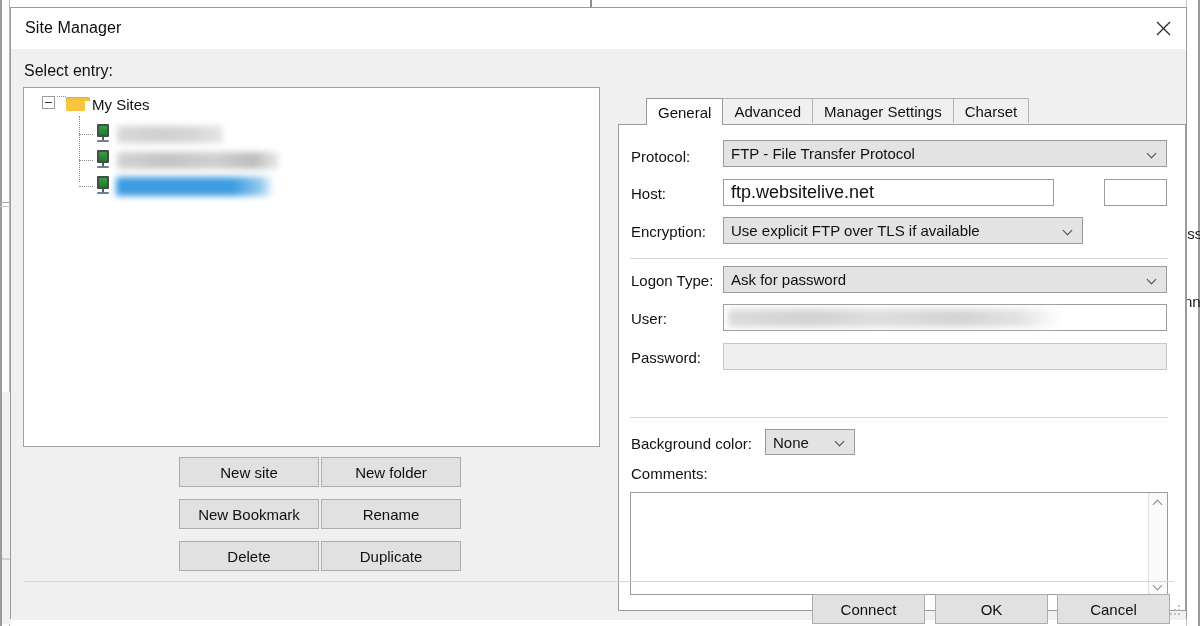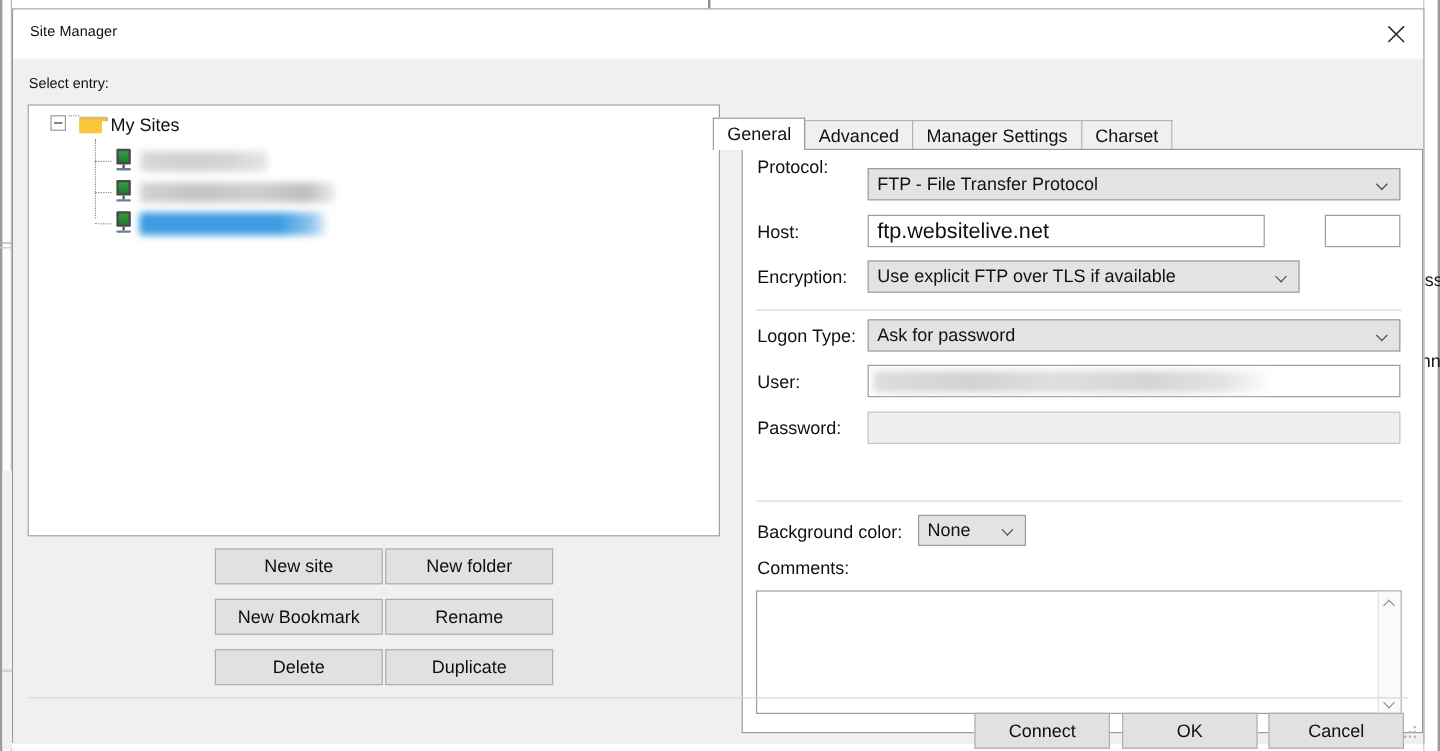--- a/index.html
+++ b/index.html
@@ -45,41 +45,41 @@
     border: 1px solid #9b9b9b;
     box-shadow: 0 0 0 0 rgba(0,0,0,0);
   }
   .titlebar {
     position: absolute; left: 0; top: 0;
     width: 100%; height: 41px;
     background: #ffffff;
   }
   .title-text {
     position: absolute; left: 14px; top: 11px;
-    font-size: 12px; color: #0d0d0d;
+    font-size: 16px; color: #0d0d0d;
     letter-spacing: 0.1px;
   }
   .close-btn {
     position: absolute; right: 0px; top: 0px;
     width: 46px; height: 41px;
     display: flex; align-items: center; justify-content: center;
     cursor: default;
   }
   .close-btn svg { display: block; }
 
   .dlg-body {
     position: absolute; left: 0; top: 41px;
     width: 100%; height: 571px;
     background: #f0f0f0;
   }
 
   
   .select-label {
     position: absolute; left: 13px; top: 13px;
-    font-size: 12px; color: #111;
+    font-size: 16px; color: #111;
   }
   .tree {
     position: absolute; left: 12px; top: 38px;
     width: 577px; height: 360px;
     background: #ffffff;
     border: 1px solid #a0a0a0;
     overflow: hidden;
   }
   .tree-row { position: absolute; display: flex; align-items: flex-start; height: 22px; }
   .tree-root { left: 18px; top: 8px; }
@@ -158,21 +158,21 @@
     font-size: 15px;
     color: #0f0f0f;
     font-family: "Liberation Sans", sans-serif;
     display: flex; align-items: center; justify-content: center;
     cursor: default;
     padding: 0;
   }
   .btn-left { position: absolute; width: 140px; height: 30px; }
 
   
-  .tabstrip { position: absolute; left: 583px; top: 49px; height: 27px; display: flex; align-items: flex-end; }
+  .tabstrip { position: absolute; left: 635px; top: 49px; height: 27px; display: flex; }
   .tab {
     height: 25px;
     padding: 0 11px;
     font-size: 15px;
     color: #111;
     display: flex; align-items: center;
     background: #f0f0f0;
     border: 1px solid #b4b4b4;
     border-bottom: none;
     margin-right: -1px;
@@ -359,21 +359,21 @@
 
       <div class="tabstrip">
         <div class="tab active">General</div>
         <div class="tab">Advanced</div>
         <div class="tab">Manager Settings</div>
         <div class="tab">Charset</div>
       </div>
 
       <div class="tabpanel">
 
-        <div class="fld-label" style="left:12px; top:6px;text-align:center;">Protocol:</div>
+        <div class="fld-label" style="left:12px; top:23px;text-align:center;">Protocol:</div>
         <div class="combo" style="left:104px; top:15px; width:444px; height:27px;">FTP - File Transfer Protocol<span class="arrow"></span></div>
 
         <div class="fld-label" style="left:12px; top:60px;">Host:</div>
         <div class="txt" style="left:104px; top:54px; width:331px; height:27px;">ftp.websitelive.net</div>
         <div class="fld-label" style="left:442px; top:60px;margin-left:44px;">Port:</div>
         <div class="txt" style="left:485px; top:54px; width:63px; height:27px;"></div>
 
         <div class="fld-label" style="left:12px; top:98px;">Encryption:</div>
         <div class="combo" style="left:104px; top:92px; width:360px; height:27px;">Use explicit FTP over TLS if available<span class="arrow"></span></div>
 

